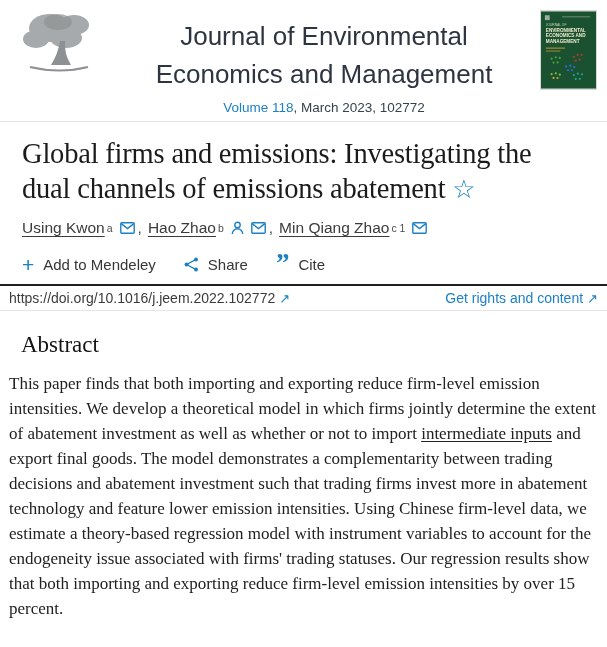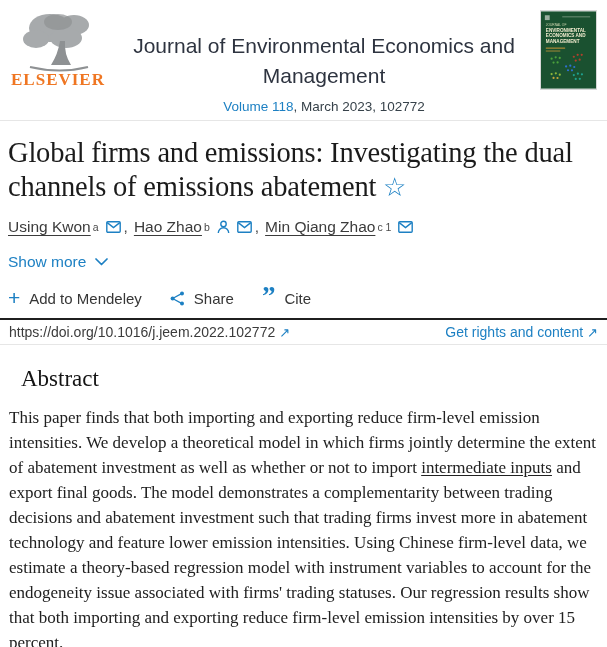--- a/index.html
+++ b/index.html
@@ -19,33 +19,32 @@
   .header{display:flex;align-items:flex-start;padding:8px 8px 6px 8px;}
   .logo-block{width:100px;flex:0 0 auto;text-align:center;}
   .logo-block svg{display:block;margin:0 auto;}
   .publisher-name{
     font-family:"Liberation Serif",serif;color:var(--elsevier-orange);
     font-size:17px;font-weight:600;letter-spacing:1px;margin-top:-2px;
   }
   .header-center{flex:1 1 auto;text-align:center;padding-top:10px;}
   .journal-title{
     display:inline-block;max-width:395px;
-    font-size:21px;line-height:1.45;color:#2e3440;text-decoration:none;
+    font-size:26px;line-height:1.45;color:#2e3440;text-decoration:none;
     font-weight:400;
-    margin-top:13px;
   }
   .volume-line{margin-top:7px;font-size:13.5px;color:#37424a;}
   .volume-link{color:var(--link-blue);text-decoration:none;cursor:pointer;}
   .cover-block{flex:0 0 auto;width:59px;padding-top:2px;}
   .cover-block svg{display:block;border:1px solid #d8d8d8;}
 
   .divider{border-top:1px solid #e6e6e6;width:100%;}
 
   
-  .content{padding:0 8px;}
+  .content{padding:0 22px;}
   h1.article-title{
     font-family:"Liberation Serif",serif;font-weight:400;
     font-size:28.5px;line-height:1.21;color:#1b1b1b;
     margin:15px 0 9px 0;max-width:575px;letter-spacing:-0.2px;
   }
   .title-star{color:var(--link-blue);font-size:26px;font-weight:400;}
 
   .authors{margin-top:13px;font-size:15.5px;color:#4a4a4a;display:flex;align-items:center;flex-wrap:wrap;}
   .author{display:inline-flex;align-items:center;}
   .author-name{
@@ -107,21 +106,20 @@
           <ellipse cx="60" cy="17" rx="15" ry="10"></ellipse>
           <ellipse cx="52" cy="30" rx="16" ry="10"></ellipse>
           <ellipse cx="22" cy="31" rx="13" ry="9"></ellipse>
         </g>
         <g fill="#8e9193">
           <ellipse cx="44" cy="14" rx="14" ry="8" opacity="0.7"></ellipse>
           <path d="M46 33 q-2 13 -9 24 h20 q-7 -11 -6 -24 z"></path>
         </g>
         <path d="M16 59 q30 7 58 0" stroke="#8e9193" stroke-width="2.2" fill="none"></path>
       </svg>
-      <div class="publisher-name">ELSEVIER</div>
     </div>
 
     <div class="header-center">
       <a class="journal-title">Journal of Environmental Economics and Management</a>
       <div class="volume-line">
         <a class="volume-link">Volume 118</a><span>, March 2023, 102772</span>
       </div>
     </div>
 
     <div class="cover-block">
@@ -193,26 +191,20 @@
           <sup>c 1</sup>
         <span class="icon">
           <svg width="15" height="12" viewBox="0 0 15 12">
               <rect x="0.8" y="0.8" width="13.4" height="10.4" rx="1" fill="none" class="blue-stroke" stroke-width="1.4"></rect>
               <path d="M1.2 1.6 L7.5 6.6 L13.8 1.6" fill="none" class="blue-stroke" stroke-width="1.4"></path>
             </svg>
         </span>
       </span>
     </div>
 
-    <button class="show-more">
-      <span>Show more</span>
-      <svg width="13" height="8" viewBox="0 0 13 8">
-          <polyline points="1,1 6.5,6.5 12,1" fill="none" class="blue-stroke" stroke-width="1.7" stroke-linecap="round" stroke-linejoin="round"></polyline>
-        </svg>
-    </button>
 
     <div class="actions">
       <button class="action">
         <span class="plus-glyph">+</span>
         <span>Add to Mendeley</span>
       </button>
       <button class="action">
         <svg width="15" height="15" viewBox="0 0 15 15">
           <circle cx="2.6" cy="7.5" r="2" class="blue-fill"></circle>
           <circle cx="12" cy="2.4" r="2" class="blue-fill"></circle>

